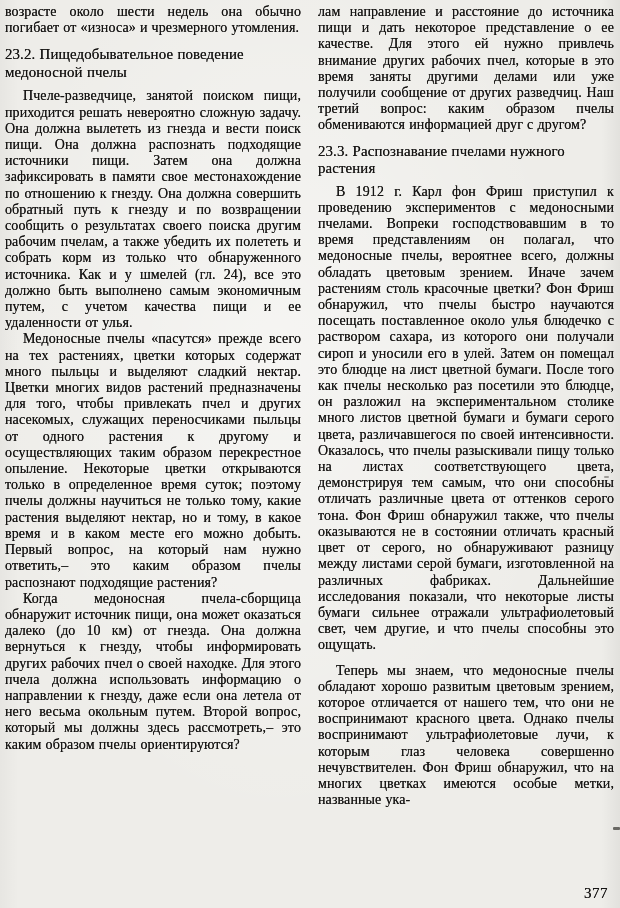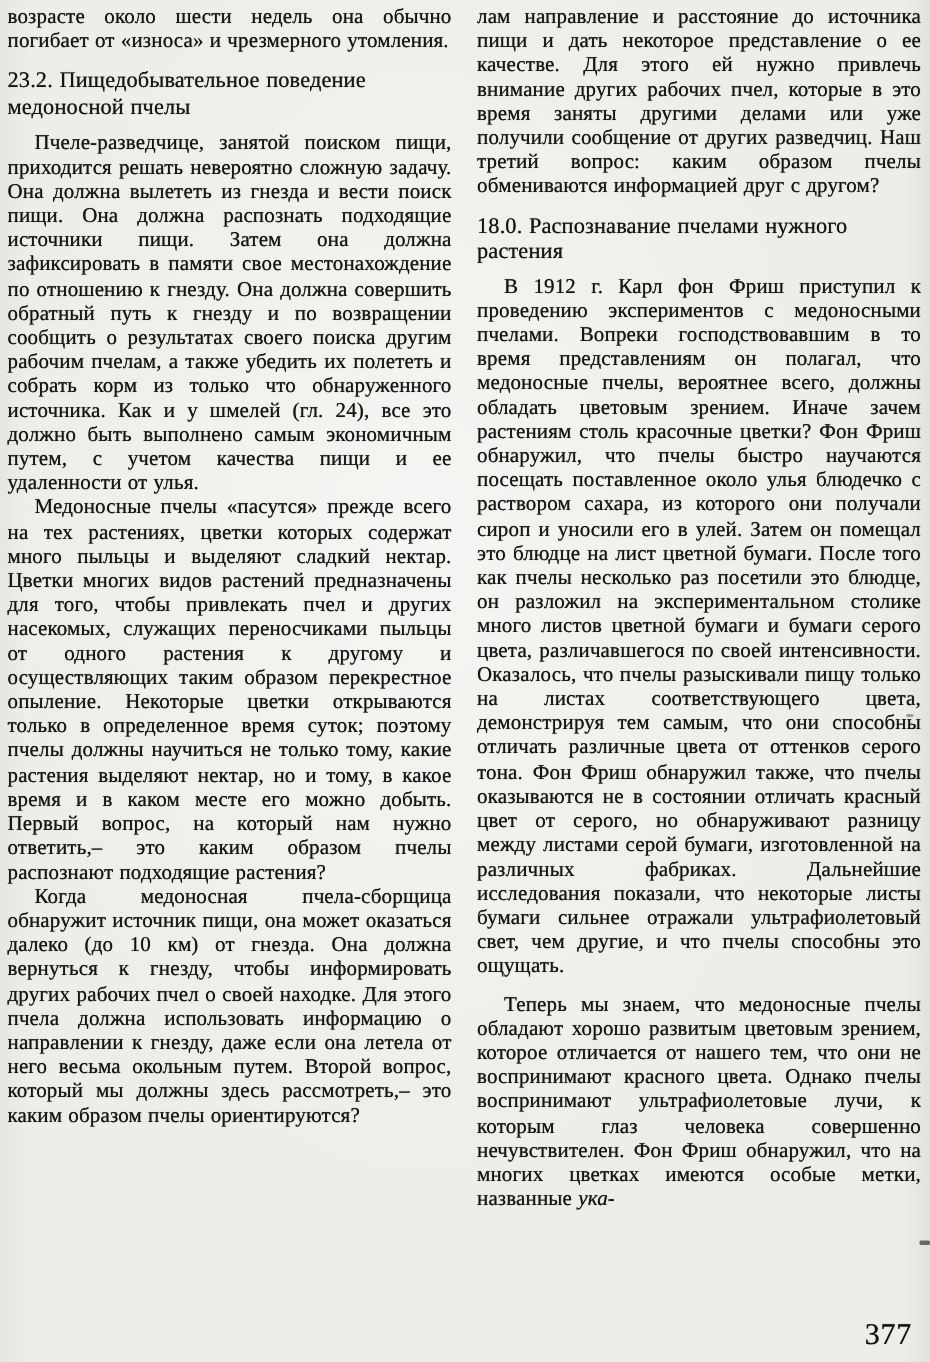--- a/index.html
+++ b/index.html
@@ -51,27 +51,26 @@
     text-align: left;
     letter-spacing: 0.1px;
   }
   .col h2.right-head {
     margin: 9px 0 6px 0;
   }
   .gap-top {
     margin-top: 9px !important;
   }
   .italic-tail {
-    font-style: italic;
   }
   .page-number {
     position: absolute;
     right: 12px;
     bottom: 6px;
-    font-size: 20px;
+    font-size: 15px;
     letter-spacing: 0.5px;
     text-shadow: 0 0 0.45px rgba(20,18,16,0.85);
   }
   .scan-artifact-1 {
     position: absolute;
     right: 0px;
     top: 827px;
     width: 7px;
     height: 2.5px;
     background: #4a4844;
@@ -98,21 +97,21 @@
     <div class="col">
       <p class="cont">возрасте около шести недель она обычно погибает от «износа» и чрезмерного утомления.</p>
       <h2>23.2. Пищедобывательное поведение медоносной пчелы</h2>
       <p>Пчеле-разведчице, занятой поиском пищи, приходится решать невероятно сложную задачу. Она должна вылететь из гнезда и вести поиск пищи. Она должна распознать подходящие источники пищи. Затем она должна зафиксировать в памяти свое местонахождение по отношению к гнезду. Она должна совершить обратный путь к гнезду и по возвращении сообщить о результатах своего поиска другим рабочим пчелам, а также убедить их полететь и собрать корм из только что обнаруженного источника. Как и у шмелей (гл. 24), все это должно быть выполнено самым экономичным путем, с учетом качества пищи и ее удаленности от улья.</p>
       <p>Медоносные пчелы «пасутся» прежде всего на тех растениях, цветки которых содержат много пыльцы и выделяют сладкий нектар. Цветки многих видов растений предназначены для того, чтобы привлекать пчел и других насекомых, служащих переносчиками пыльцы от одного растения к другому и осуществляющих таким образом перекрестное опыление. Некоторые цветки открываются только в определенное время суток; поэтому пчелы должны научиться не только тому, какие растения выделяют нектар, но и тому, в какое время и в каком месте его можно добыть. Первый вопрос, на который нам нужно ответить,– это каким образом пчелы распознают подходящие растения?</p>
       <p>Когда медоносная пчела-сборщица обнаружит источник пищи, она может оказаться далеко (до 10 км) от гнезда. Она должна вернуться к гнезду, чтобы информировать других рабочих пчел о своей находке. Для этого пчела должна использовать информацию о направлении к гнезду, даже если она летела от него весьма окольным путем. Второй вопрос, который мы должны здесь рассмотреть,– это каким образом пчелы ориентируются?</p>
     </div>
 
     <div class="col">
       <p class="cont">лам направление и расстояние до источника пищи и дать некоторое представление о ее качестве. Для этого ей нужно привлечь внимание других рабочих пчел, которые в это время заняты другими делами или уже получили сообщение от других разведчиц. Наш третий вопрос: каким образом пчелы обмениваются информацией друг с другом?</p>
-      <h2 class="right-head">18.0. Распознавание пчелами нужного растения</h2>
+      <h2 class="right-head">23.3. Распознавание пчелами нужного растения</h2>
       <p>В 1912 г. Карл фон Фриш приступил к проведению экспериментов с медоносными пчелами. Вопреки господствовавшим в то время представлениям он полагал, что медоносные пчелы, вероятнее всего, должны обладать цветовым зрением. Иначе зачем растениям столь красочные цветки? Фон Фриш обнаружил, что пчелы быстро научаются посещать поставленное около улья блюдечко с раствором сахара, из которого они получали сироп и уносили его в улей. Затем он помещал это блюдце на лист цветной бумаги. После того как пчелы несколько раз посетили это блюдце, он разложил на экспериментальном столике много листов цветной бумаги и бумаги серого цвета, различавшегося по своей интенсивности. Оказалось, что пчелы разыскивали пищу только на листах соответствующего цвета, демонстрируя тем самым, что они способны отличать различные цвета от оттенков серого тона. Фон Фриш обнаружил также, что пчелы оказываются не в состоянии отличать красный цвет от серого, но обнаруживают разницу между листами серой бумаги, изготовленной на различных фабриках. Дальнейшие исследования показали, что некоторые листы бумаги сильнее отражали ультрафиолетовый свет, чем другие, и что пчелы способны это ощущать.</p>
       <p class="gap-top"><span>Теперь мы знаем, что медоносные пчелы обладают хорошо развитым цветовым зрением, которое отличается от нашего тем, что они не воспринимают красного цвета. Однако пчелы воспринимают ультрафиолетовые лучи, к которым глаз человека совершенно нечувствителен. Фон Фриш обнаружил, что на многих цветках имеются особые метки, названные </span><span class="italic-tail">ука-</span></p>
     </div>
 
   </div>
 
   <div class="page-number">377</div>
 
   <div class="scan-artifact-1"></div>
   <div class="scan-artifact-2"></div>

